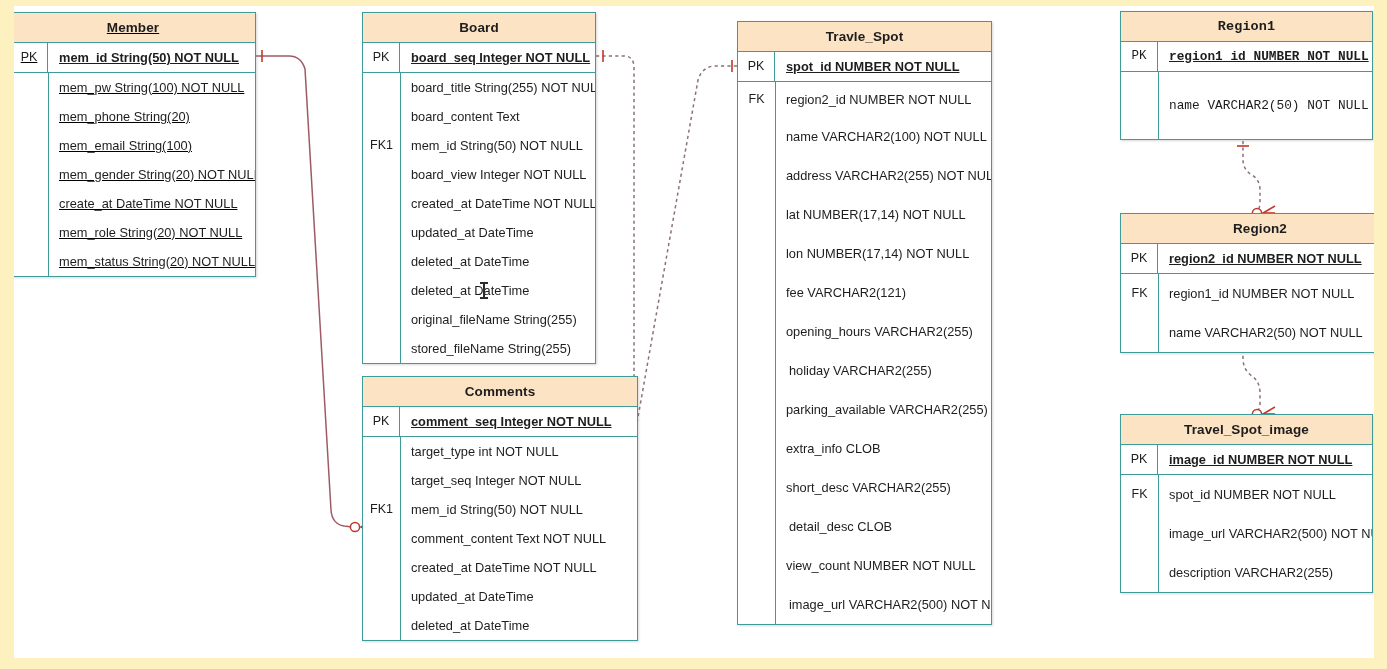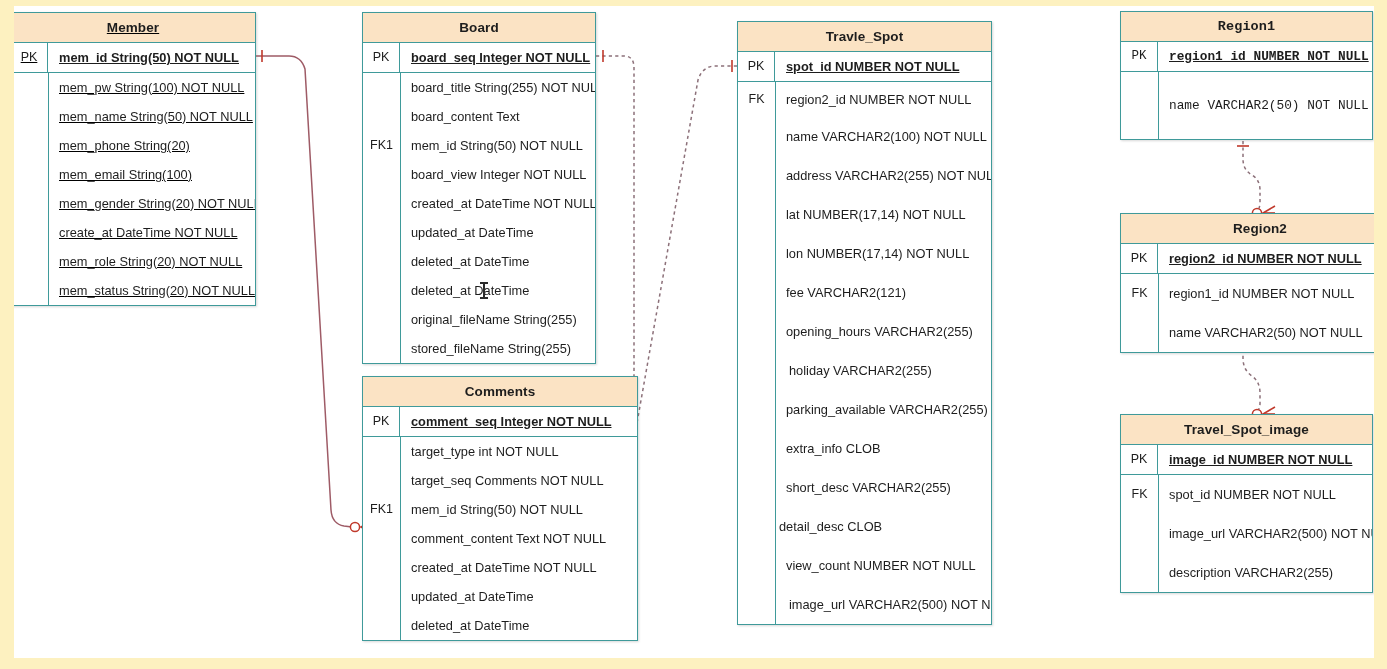--- a/index.html
+++ b/index.html
@@ -158,24 +158,20 @@
       </div>
     </div>
     <div class="body-wrap ent-body">
       <div class="fkcol"></div>
       <div class="row">
           <div class="key-cell" style="border-right:none"></div>
           <div class="attr-cell">mem_pw String(100) NOT NULL</div>
         </div>
       <div class="row">
           <div class="key-cell" style="border-right:none"></div>
-          <div class="attr-cell">mem_name String(50) NOT NULL</div>
-        </div>
-      <div class="row">
-          <div class="key-cell" style="border-right:none"></div>
           <div class="attr-cell">mem_phone String(20)</div>
         </div>
       <div class="row">
           <div class="key-cell" style="border-right:none"></div>
           <div class="attr-cell">mem_email String(100)</div>
         </div>
       <div class="row">
           <div class="key-cell" style="border-right:none"></div>
           <div class="attr-cell">mem_gender String(20) NOT NULL</div>
         </div>
@@ -256,21 +252,21 @@
       </div>
     </div>
     <div class="body-wrap ent-body">
       <div class="fkcol"></div>
       <div class="row">
           <div class="key-cell" style="border-right:none"></div>
           <div class="attr-cell">target_type int NOT NULL</div>
         </div>
       <div class="row">
           <div class="key-cell" style="border-right:none"></div>
-          <div class="attr-cell">target_seq Comments NOT NULL</div>
+          <div class="attr-cell">target_seq Integer NOT NULL</div>
         </div>
       <div class="row">
           <div class="key-cell" style="border-right:none">FK1</div>
           <div class="attr-cell">mem_id String(50) NOT NULL</div>
         </div>
       <div class="row">
           <div class="key-cell" style="border-right:none"></div>
           <div class="attr-cell">comment_content Text NOT NULL</div>
         </div>
       <div class="row">
@@ -337,21 +333,21 @@
       <div class="row" style="min-height:39px">
           <div class="key-cell" style="border-right:none"></div>
           <div class="attr-cell">extra_info CLOB</div>
         </div>
       <div class="row" style="min-height:39px">
           <div class="key-cell" style="border-right:none"></div>
           <div class="attr-cell">short_desc VARCHAR2(255)</div>
         </div>
       <div class="row" style="min-height:39px">
           <div class="key-cell" style="border-right:none"></div>
-          <div class="attr-cell" style="padding-left:4px">detail_desc CLOB</div>
+          <div class="attr-cell" style="padding-left:14px">detail_desc CLOB</div>
         </div>
       <div class="row" style="min-height:39px">
           <div class="key-cell" style="border-right:none"></div>
           <div class="attr-cell">view_count NUMBER NOT NULL</div>
         </div>
       <div class="row" style="min-height:39px">
           <div class="key-cell" style="border-right:none"></div>
           <div class="attr-cell" style="padding-left:14px">image_url VARCHAR2(500) NOT NULL</div>
         </div>
     </div>

